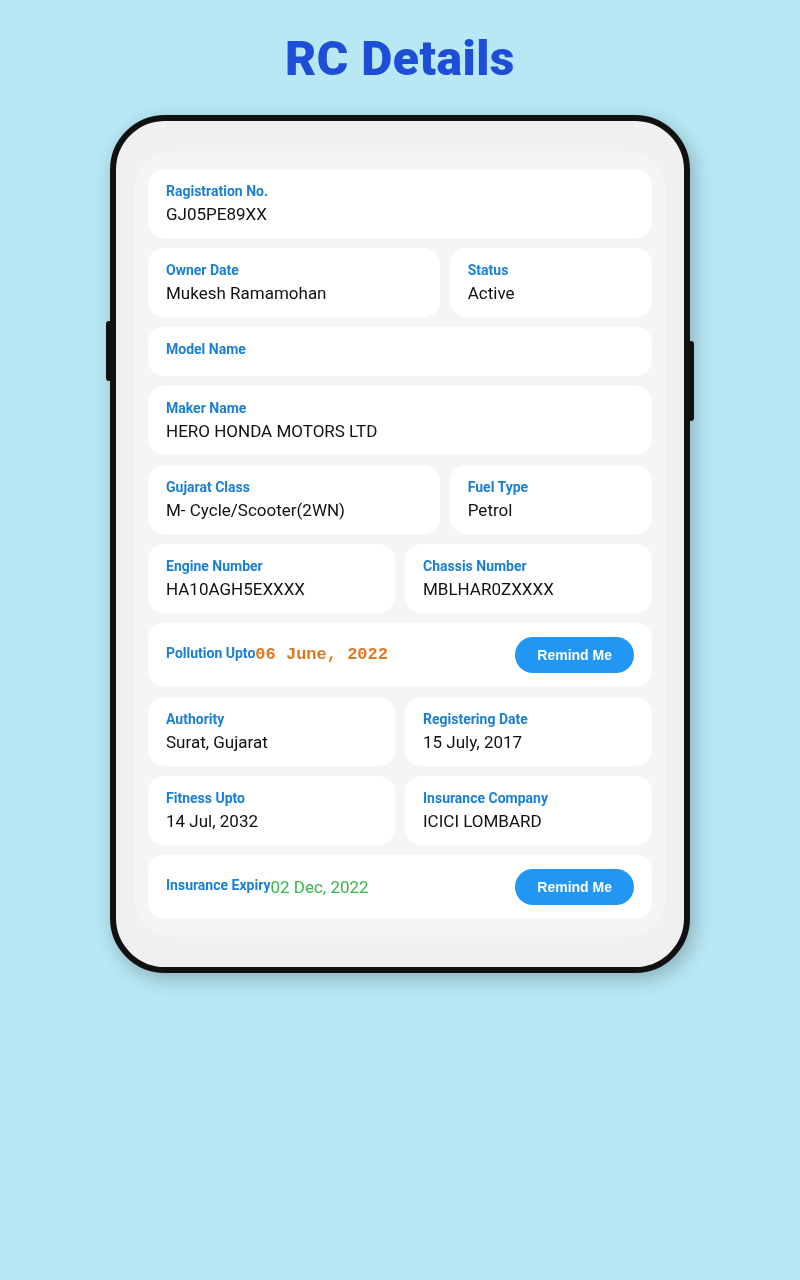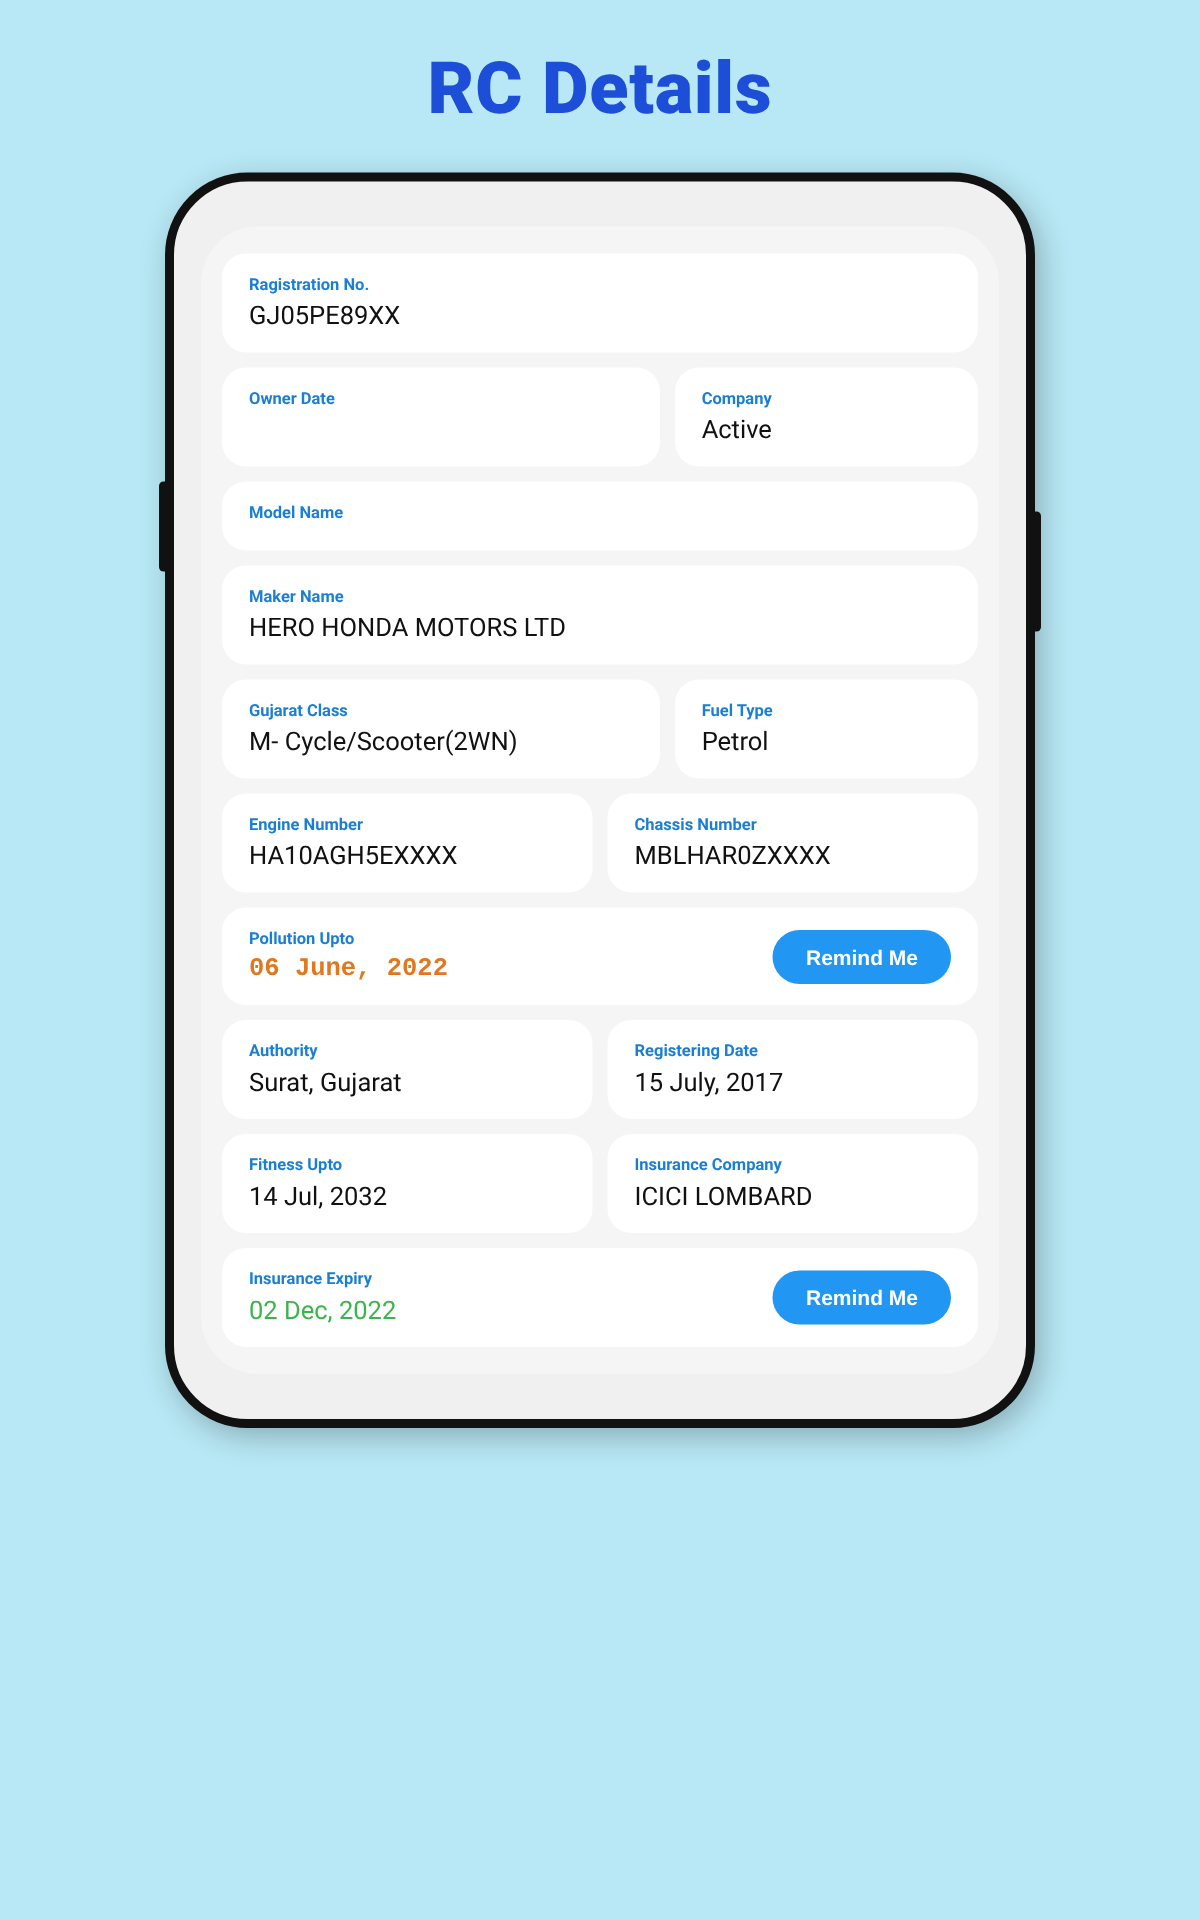--- a/index.html
+++ b/index.html
@@ -78,21 +78,21 @@
     .card-row {
       display: flex;
       gap: 10px;
     }
 
     .card-row .card {
       flex: 1;
     }
 
     .field-label {
-      font-size: 11px;
+      font-size: 14px;
       font-weight: 700;
       color: #1a7fd4;
       margin-bottom: 5px;
     }
 
     .field-value {
       font-size: 17px;
       font-weight: 400;
       color: #111;
     }
@@ -124,42 +124,43 @@
       border-radius: 22px;
       padding: 10px 22px;
       font-size: 14px;
       font-weight: 700;
       cursor: pointer;
       white-space: nowrap;
     }
 
     .field-group {
       display: flex;
-      flex-direction: column;
+      flex-direction: row;
     }
   </style>
 </head>
 <body>
 
 <h1 class="page-title">RC Details</h1>
 
 <div class="phone-frame">
   <div class="phone-inner">
 
     <div class="card">
       <div class="field-label">Ragistration No.</div>
       <div class="field-value">GJ05PE89XX</div>
     </div>
 
     <div class="card-row">
       <div class="card">
         <div class="field-label">Owner Date</div>
+        <div class="field-value">Mukesh Ramamohan</div>
       </div>
       <div class="card" style="flex: 0.65;">
-        <div class="field-label">Company</div>
+        <div class="field-label">Status</div>
         <div class="field-value">Active</div>
       </div>
     </div>
 
     <div class="card">
       <div class="field-label">Model Name</div>
     </div>
 
     <div class="card">
       <div class="field-label">Maker Name</div>

